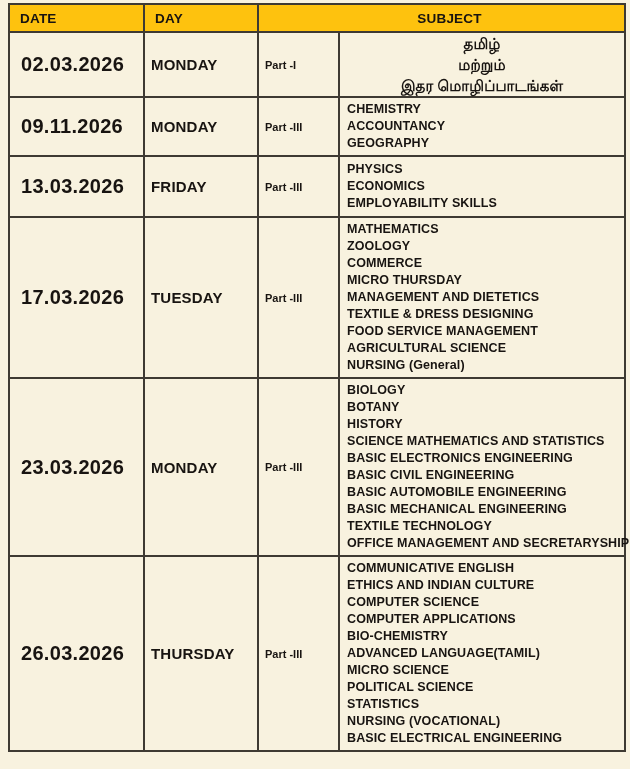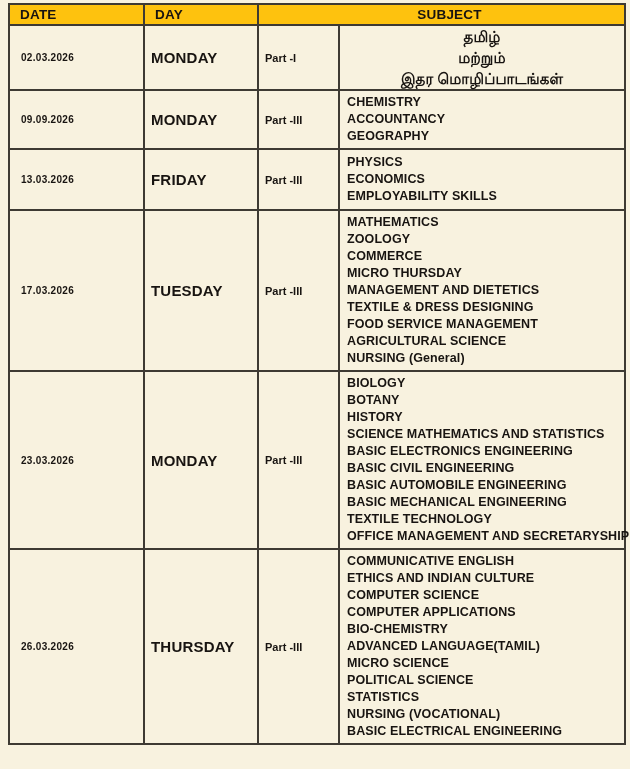--- a/index.html
+++ b/index.html
@@ -32,36 +32,36 @@
   table.timetable col.c-subj { width: 286px; }
 
   table.timetable th,
   table.timetable td {
     border: 2px solid #3E3A33;
     color: #181411;
     font-weight: bold;
     vertical-align: middle;
   }
 
-  thead tr { height: 21px; }
+  thead tr { height: 28px; }
 
   th {
     background: #FEC20E;
     font-size: 13.5px;
     text-align: left;
     padding: 1px 0 1px 10px;
     letter-spacing: 0.2px;
   }
   th.subject-header {
     text-align: center;
     padding-left: 16px;
   }
 
   td.date {
-    font-size: 10px;
+    font-size: 20px;
     padding-left: 11px;
     letter-spacing: 0.3px;
     white-space: nowrap;
   }
   td.day {
     font-size: 15px;
     padding-left: 6px;
     letter-spacing: 0.2px;
     white-space: nowrap;
     margin-left: 8px;
@@ -125,21 +125,21 @@
     <td class="part">Part -I</td>
     <td class="subjects center">
             <div class="subject-line">தமிழ்</div>
             <div class="subject-line">மற்றும்</div>
             <div class="subject-line">இதர மொழிப்பாடங்கள்</div>
           </td>
   </tr>
 
 
   <tr>
-    <td class="date">09.09.2026</td>
+    <td class="date">09.11.2026</td>
     <td class="day">MONDAY</td>
     <td class="part">Part -III</td>
     <td class="subjects">
             <div class="subject-line">CHEMISTRY</div>
             <div class="subject-line">ACCOUNTANCY</div>
             <div class="subject-line">GEOGRAPHY</div>
           </td>
   </tr>
 
   <tr>

